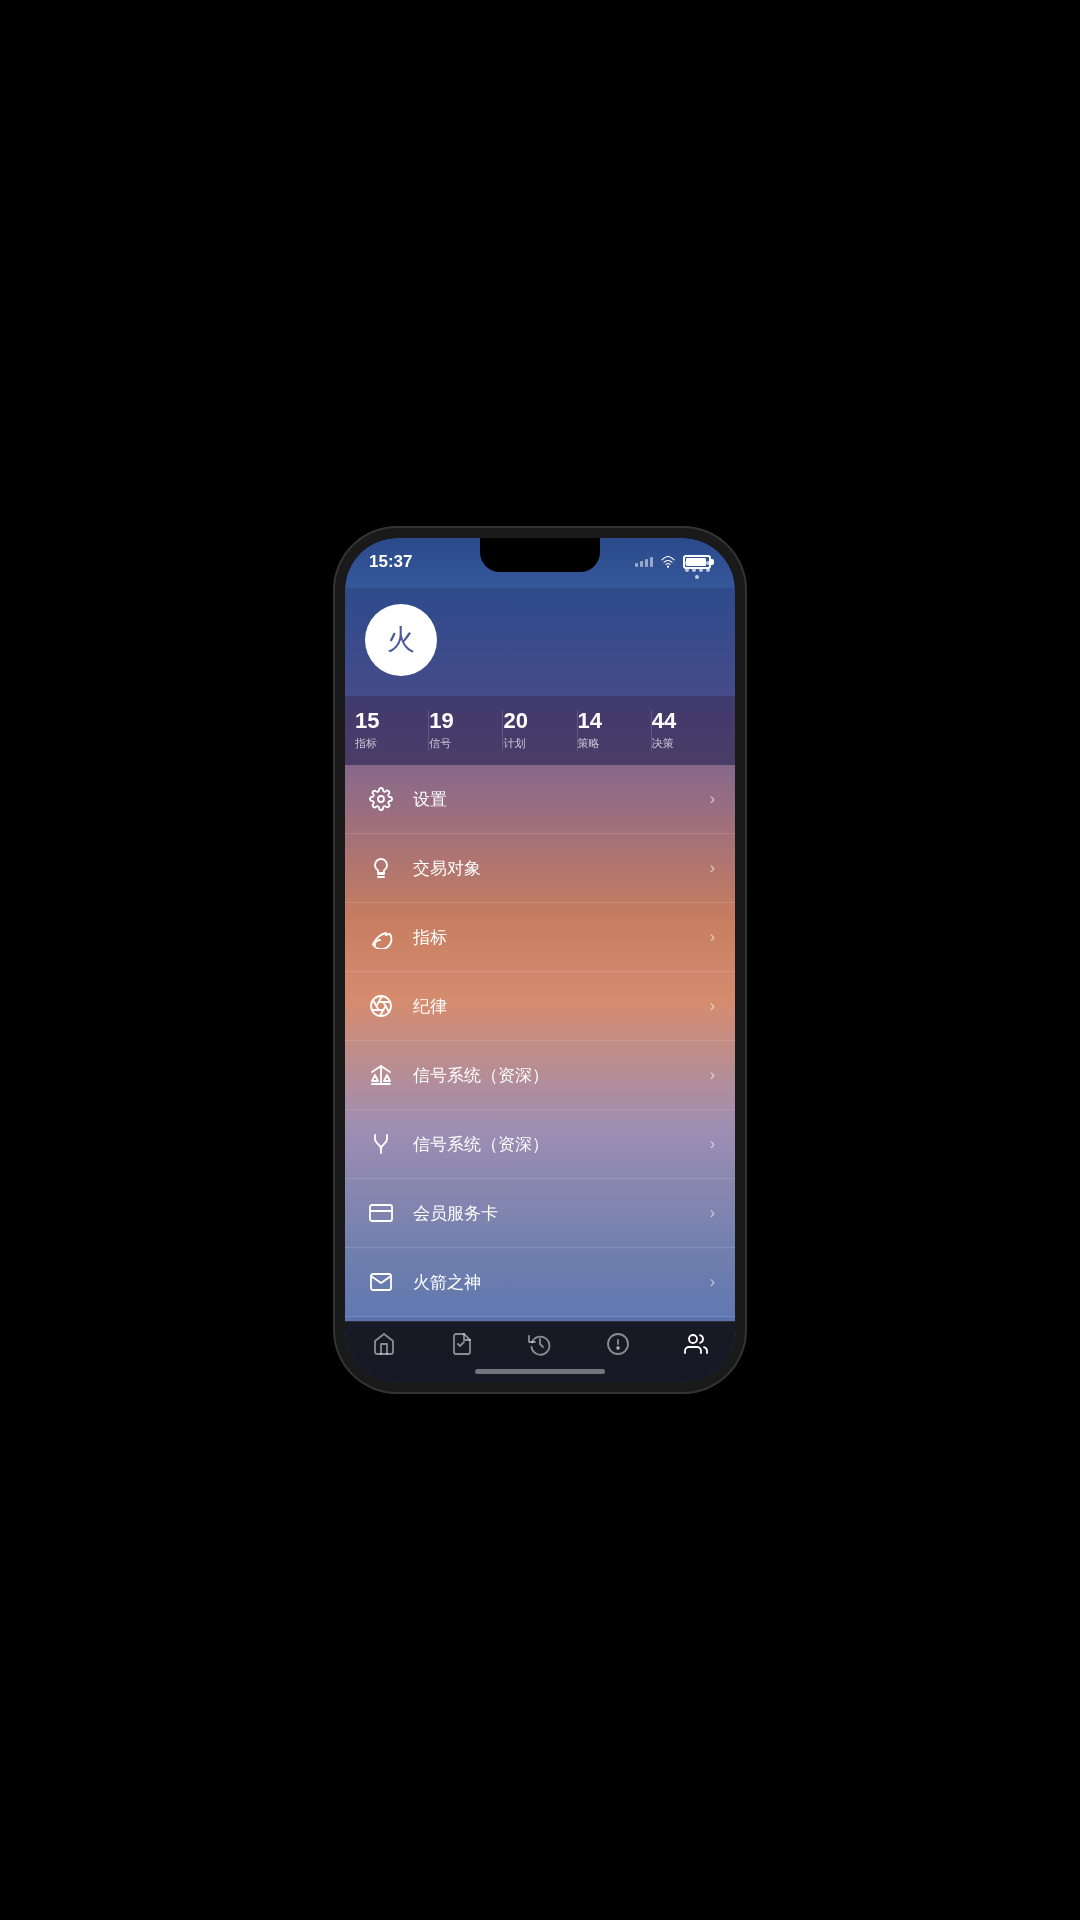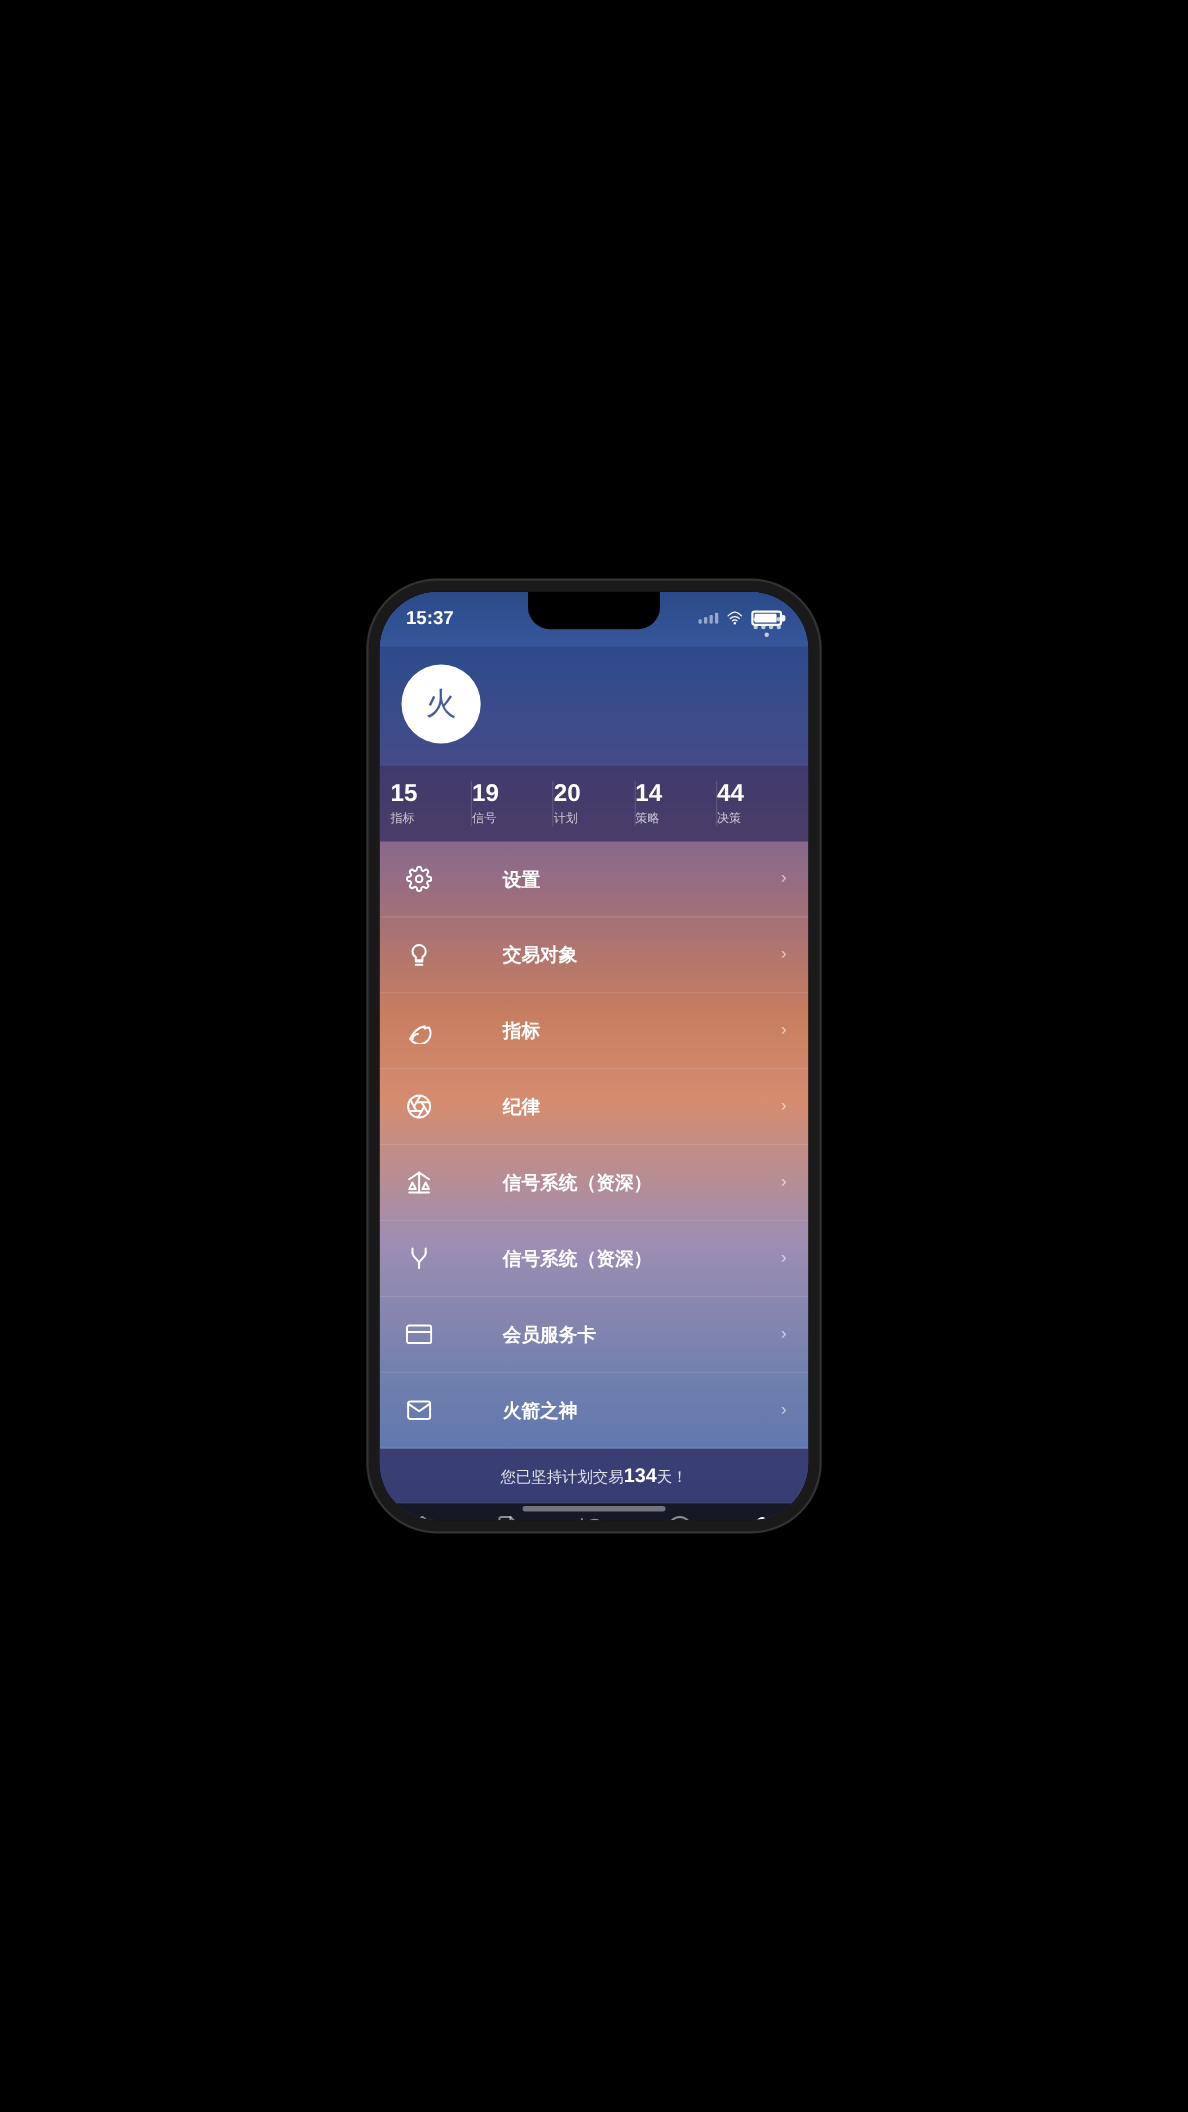--- a/index.html
+++ b/index.html
@@ -217,22 +217,21 @@
       margin-right: 16px;
       color: white;
       font-size: 20px;
       flex-shrink: 0;
     }
 
     .menu-label {
       flex: 1;
       color: white;
       font-size: 17px;
-      font-weight: 700;
-      margin-left: 44px;
+      font-weight: 400;
     }
 
     .menu-chevron {
       color: rgba(255,255,255,0.6);
       font-size: 16px;
     }
 
     
     .persistence-banner {
       background: rgba(50, 50, 100, 0.8);
@@ -462,23 +461,20 @@
               <svg class="icon-svg" viewBox="0 0 24 24">
                 <path d="M4 4h16c1.1 0 2 .9 2 2v12c0 1.1-.9 2-2 2H4c-1.1 0-2-.9-2-2V6c0-1.1.9-2 2-2z"></path>
                 <polyline points="22,6 12,13 2,6"></polyline>
               </svg>
             </div>
       <span class="menu-label">火箭之神</span>
       <span class="menu-chevron">›</span>
     </div>
         </div>
 
-      <div class="persistence-banner">
-        <span>您已坚持计划交易</span><span class="highlight">134</span><span>天！</span>
-      </div>
 
       <div class="tab-bar" id="tab-bar">
           <div class="tab-item">
       <div class="tab-icon"><svg width="24" height="24" viewBox="0 0 24 24" fill="none" stroke="currentColor" stroke-width="1.8" stroke-linecap="round" stroke-linejoin="round">
                 <path d="M3 9l9-7 9 7v11a2 2 0 0 1-2 2H5a2 2 0 0 1-2-2z"></path>
                 <polyline points="9 22 9 12 15 12 15 22"></polyline>
               </svg></div>
 
     </div>
           <div class="tab-item">

